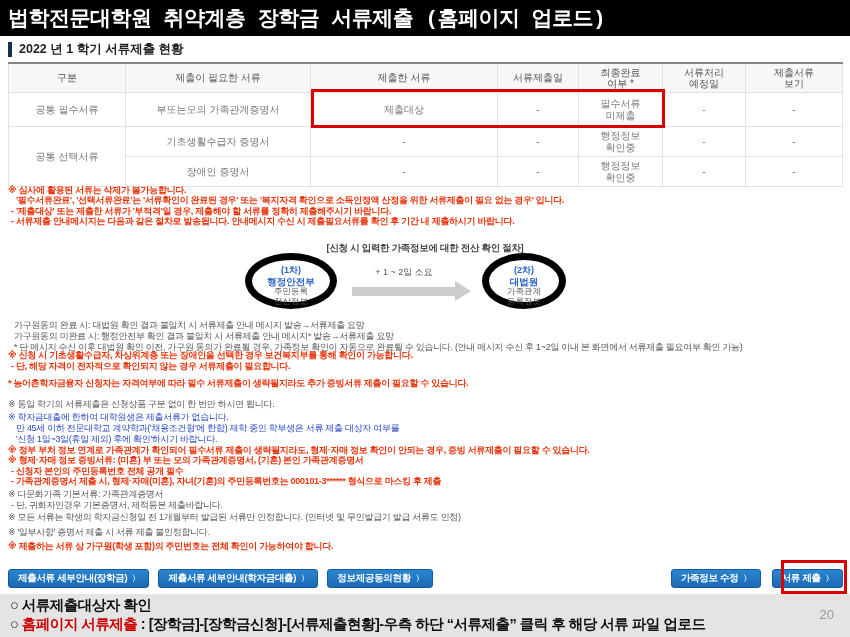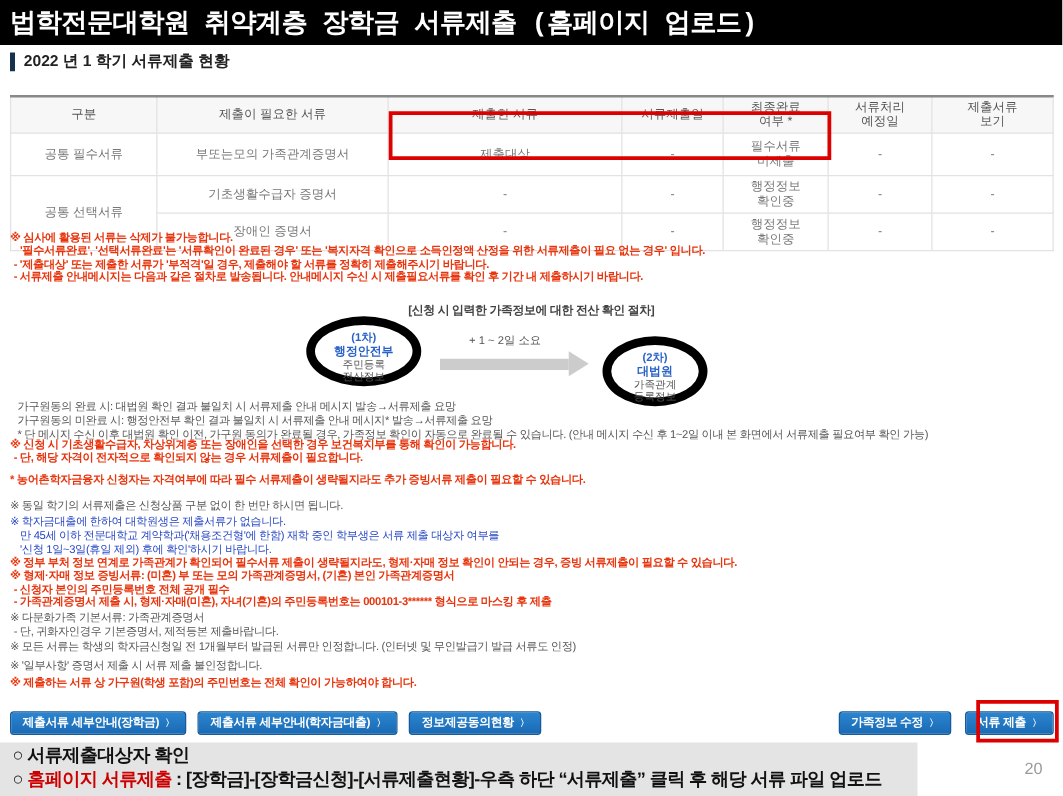--- a/index.html
+++ b/index.html
@@ -13,21 +13,21 @@
     background:#000; color:#fff; display:flex; align-items:center;
     padding-left:8px; box-sizing:border-box;
     font-size:21px; font-weight:bold; letter-spacing:-0.5px;font-family:Liberation Mono, monospace;
   }
   .section-title {
     position:absolute; top:42px; left:8px;
     border-left:4px solid #16324f; padding-left:7px;
     font-size:12.5px; font-weight:bold; color:#222; line-height:15px;
   }
   table.doc-table {
-    position:absolute; top:76px; left:8px; width:834px;
+    position:absolute; top:62px; left:8px; width:834px;
     border-collapse:collapse; table-layout:fixed;
     font-size:10px; color:#777; text-align:center;
     border-top:2px solid #888;
     padding-left:28px;
   }
   .doc-table th, .doc-table td {
     border:1px solid #e2e2e2; white-space:pre-line;
     font-weight:normal; padding:0; line-height:11.5px;
   }
   .doc-table th { background:#f7f7f7; color:#555; height:28px; }
@@ -60,39 +60,39 @@
   .g-j { top:541px; }
   .diagram-title {
     position:absolute; left:0; top:242px; width:850px; text-align:center;
     font-size:9.5px; font-weight:bold; color:#444; letter-spacing:-0.3px;
   }
   .ellipse {
     position:absolute; border:7px solid #000000; border-radius:50%;
     background:#fff; text-align:center; box-sizing:border-box; padding-top:5px;
   }
   .ellipse.left  { left:245px; top:253px; width:92px; height:56px; }
-  .ellipse.right { left:482px; top:253px; width:84px; height:56px;margin-top:16px; }
+  .ellipse.right { left:482px; top:253px; width:84px; height:56px; }
   .ellipse .step { color:#2a62c8; font-weight:bold; font-size:9px; line-height:11px; }
   .ellipse .org  { color:#2a62c8; font-weight:bold; font-size:9.5px; line-height:11px; }
   .ellipse .detail { color:#555; font-size:8.5px; line-height:9.5px; white-space:pre-line; }
   .arrow-label { position:absolute; left:348px; top:266px; width:112px; text-align:center; font-size:9px; color:#555; }
   .arrow-body  { position:absolute; left:352px; top:287px; width:103px; height:9px; background:#ccc; }
   .arrow-head  { position:absolute; left:455px; top:281px; width:0; height:0;
                  border-left:16px solid #ccc; border-top:10px solid transparent; border-bottom:10px solid transparent; }
   .btn-row-left  { position:absolute; left:8px;  top:569px; display:flex; gap:9px; }
   .btn-row-right { position:absolute; right:7px; top:569px; display:flex; gap:11px; }
   .btn {
     background:linear-gradient(#2b85d0,#1a6ab4); color:#fff;
     font-size:9.5px; font-weight:bold; height:19px; display:flex; align-items:center;
     padding:0 9px; border-radius:3px; border:1px solid #155a9c; gap:5px;
     cursor:pointer; font-family:inherit; letter-spacing:-0.3px; box-sizing:border-box;
   }
   .btn .chev { font-size:7.5px; font-weight:bold; }
   .footer {
-    position:absolute; left:0; top:594px; width:734px; height:43px;
+    position:absolute; left:0; top:594px; width:850px; height:43px;
     background:#e4e4e4; box-sizing:border-box; padding:2px 0 0 10px;
   }
   .footer-line { font-size:14.5px; font-weight:bold; color:#111; line-height:19px; letter-spacing:-0.5px; }
   .footer-line .hl { color:#cc0000; }
   .page-num { position:absolute; right:16px; top:607px; font-size:13px; color:#9a9a9a; }
 </style>
 </head>
 <body>
 
 <div class="banner">

